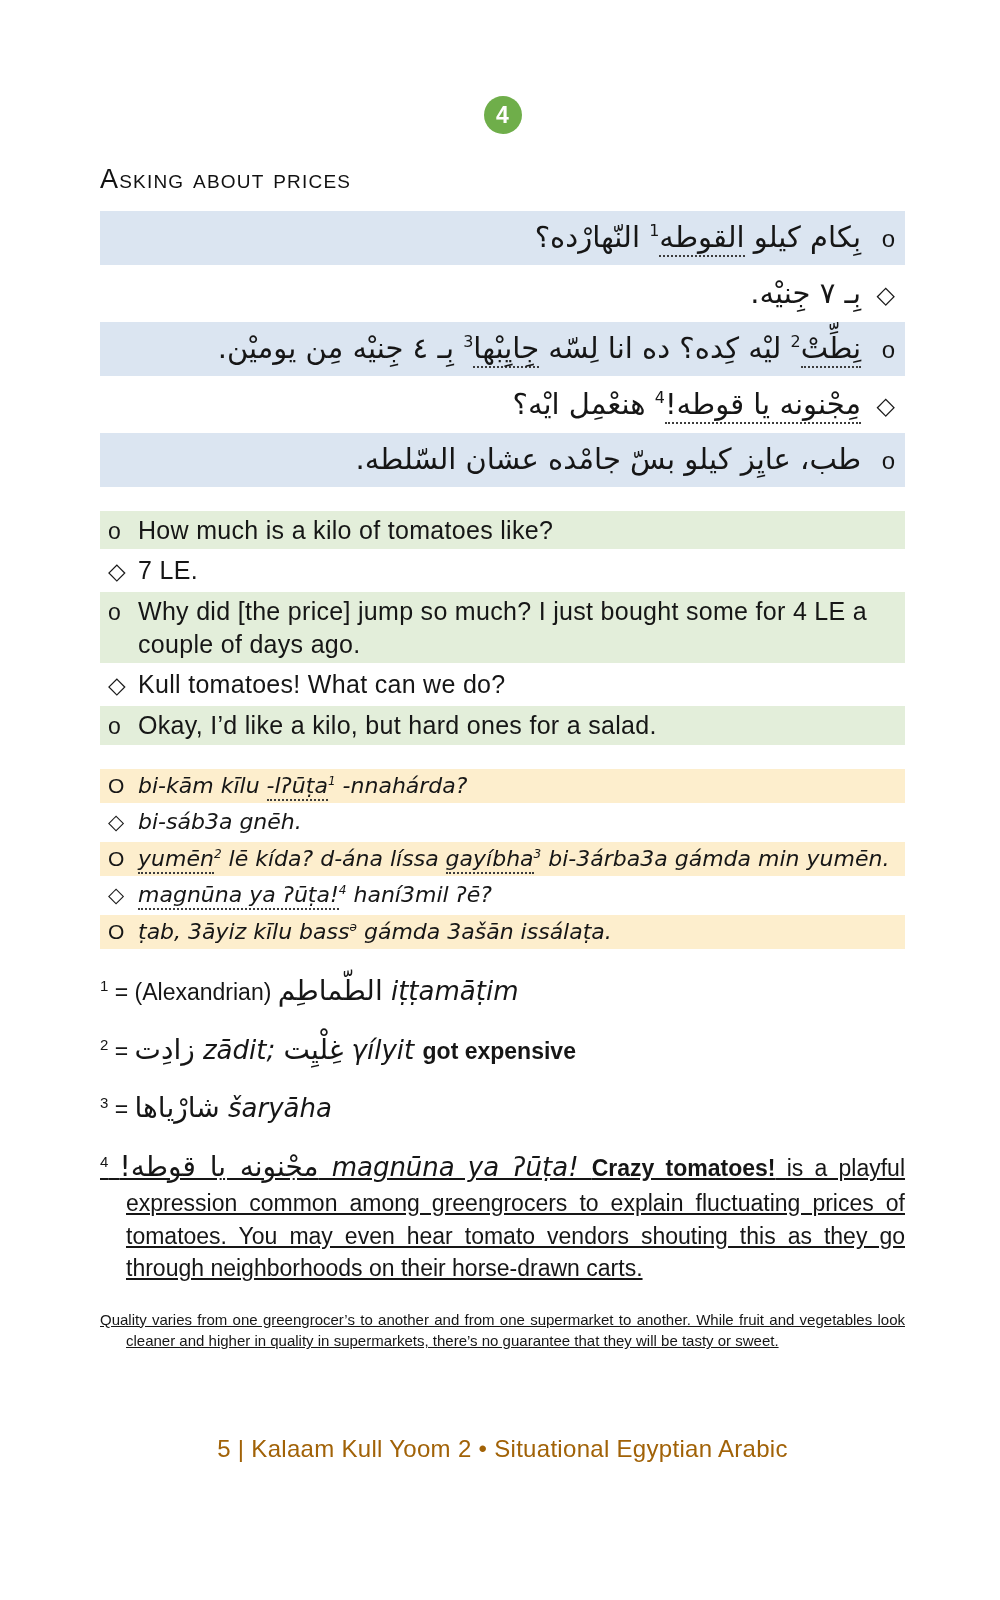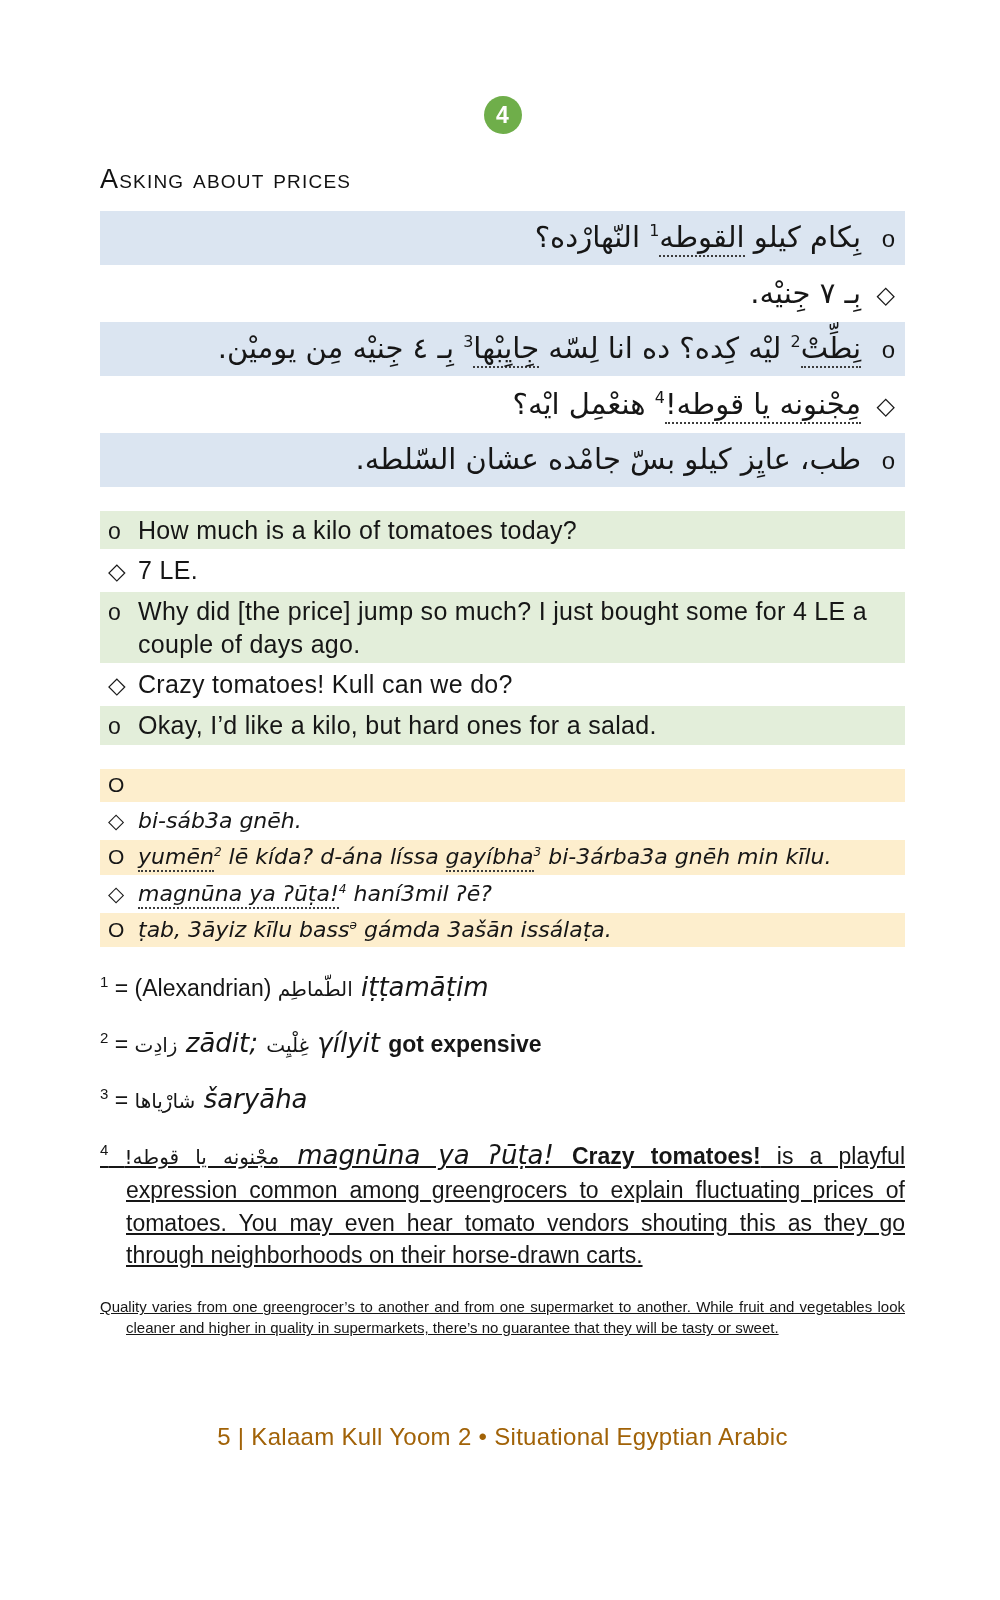--- a/index.html
+++ b/index.html
@@ -41,21 +41,21 @@
   .en-block .mk{font-size:23px;}
   
   .tr-block{margin-top:24px;}
   .tr-block .line{padding:2px 8px;font-size:22px;line-height:1.38;
     font-family:"DejaVu Sans",sans-serif;font-style:italic;}
   .tr-block .mk{font-size:21px;}
   
   .fn-block{margin-top:22px;}
   .fn{margin:0 0 19px 0;font-size:23px;line-height:1.42;}
   .fn .fnum{font-size:15px;}
-  .arf{font-family:"DejaVu Sans",sans-serif;font-size:20px;}
+  .arf{font-family:"DejaVu Sans",sans-serif;font-size:28px;}
   .trf{font-style:italic;font-family:"DejaVu Sans",sans-serif;font-size:26px;}
   .bf{font-weight:bold;}
   .just{text-align:justify;padding-left:26px;text-indent:-26px;text-decoration:underline;}
   
   .note{margin:24px 0 0 0;font-size:15px;line-height:1.42;}
   
   .footer{margin-top:84px;text-align:center;font-size:24px;letter-spacing:0.3px;color:#a16207;}
 </style>
 </head>
 <body>
@@ -87,51 +87,52 @@
       </div>
     <div class="line hl-blue">
         <span class="mk">o</span>
         <span class="txt"><span>طب، عايِز كيلو بسّ جامْده عشان السّلطه.</span></span>
       </div>
   </div>
 
   <div class="en-block">
     <div class="line hl-green">
         <span class="mk">o</span>
-        <span class="txt">How much is a kilo of tomatoes today?</span>
+        <span class="txt">How much is a kilo of tomatoes like?</span>
       </div>
     <div class="line">
         <span class="mk">◇</span>
         <span class="txt">7 LE.</span>
       </div>
     <div class="line hl-green">
         <span class="mk">o</span>
         <span class="txt">Why did [the price] jump so much? I just bought some for 4 LE a couple of days ago.</span>
       </div>
     <div class="line">
         <span class="mk">◇</span>
-        <span class="txt">Crazy tomatoes! Kull can we do?</span>
+        <span class="txt">Kull tomatoes! What can we do?</span>
       </div>
     <div class="line hl-green">
         <span class="mk">o</span>
         <span class="txt">Okay, I’d like a kilo, but hard ones for a salad.</span>
       </div>
   </div>
 
   <div class="tr-block">
     <div class="line hl-gold">
         <span class="mk">O</span>
+        <span class="txt"><span>bi-kām kīlu </span><span class="du">-lʔūṭa</span><sup>1</sup><span> -nnahárda?</span></span>
       </div>
     <div class="line">
         <span class="mk">◇</span>
         <span class="txt"><span>bi-sáb3a gnēh.</span></span>
       </div>
     <div class="line hl-gold">
         <span class="mk">O</span>
-        <span class="txt"><span class="du">yumēn</span><sup>2</sup><span> lē kída? d-ána líssa </span><span class="du">gayíbha</span><sup>3</sup><span> bi-3árba3a gnēh min kīlu.</span></span>
+        <span class="txt"><span class="du">yumēn</span><sup>2</sup><span> lē kída? d-ána líssa </span><span class="du">gayíbha</span><sup>3</sup><span> bi-3árba3a gámda min yumēn.</span></span>
       </div>
     <div class="line">
         <span class="mk">◇</span>
         <span class="txt"><span class="du">magnūna ya ʔūṭa!</span><sup>4</sup><span> haní3mil ʔē?</span></span>
       </div>
     <div class="line hl-gold">
         <span class="mk">O</span>
         <span class="txt"><span>ṭab, 3āyiz kīlu bass</span><sup>ə</sup><span> gámda 3ašān issálaṭa.</span></span>
       </div>
   </div>

